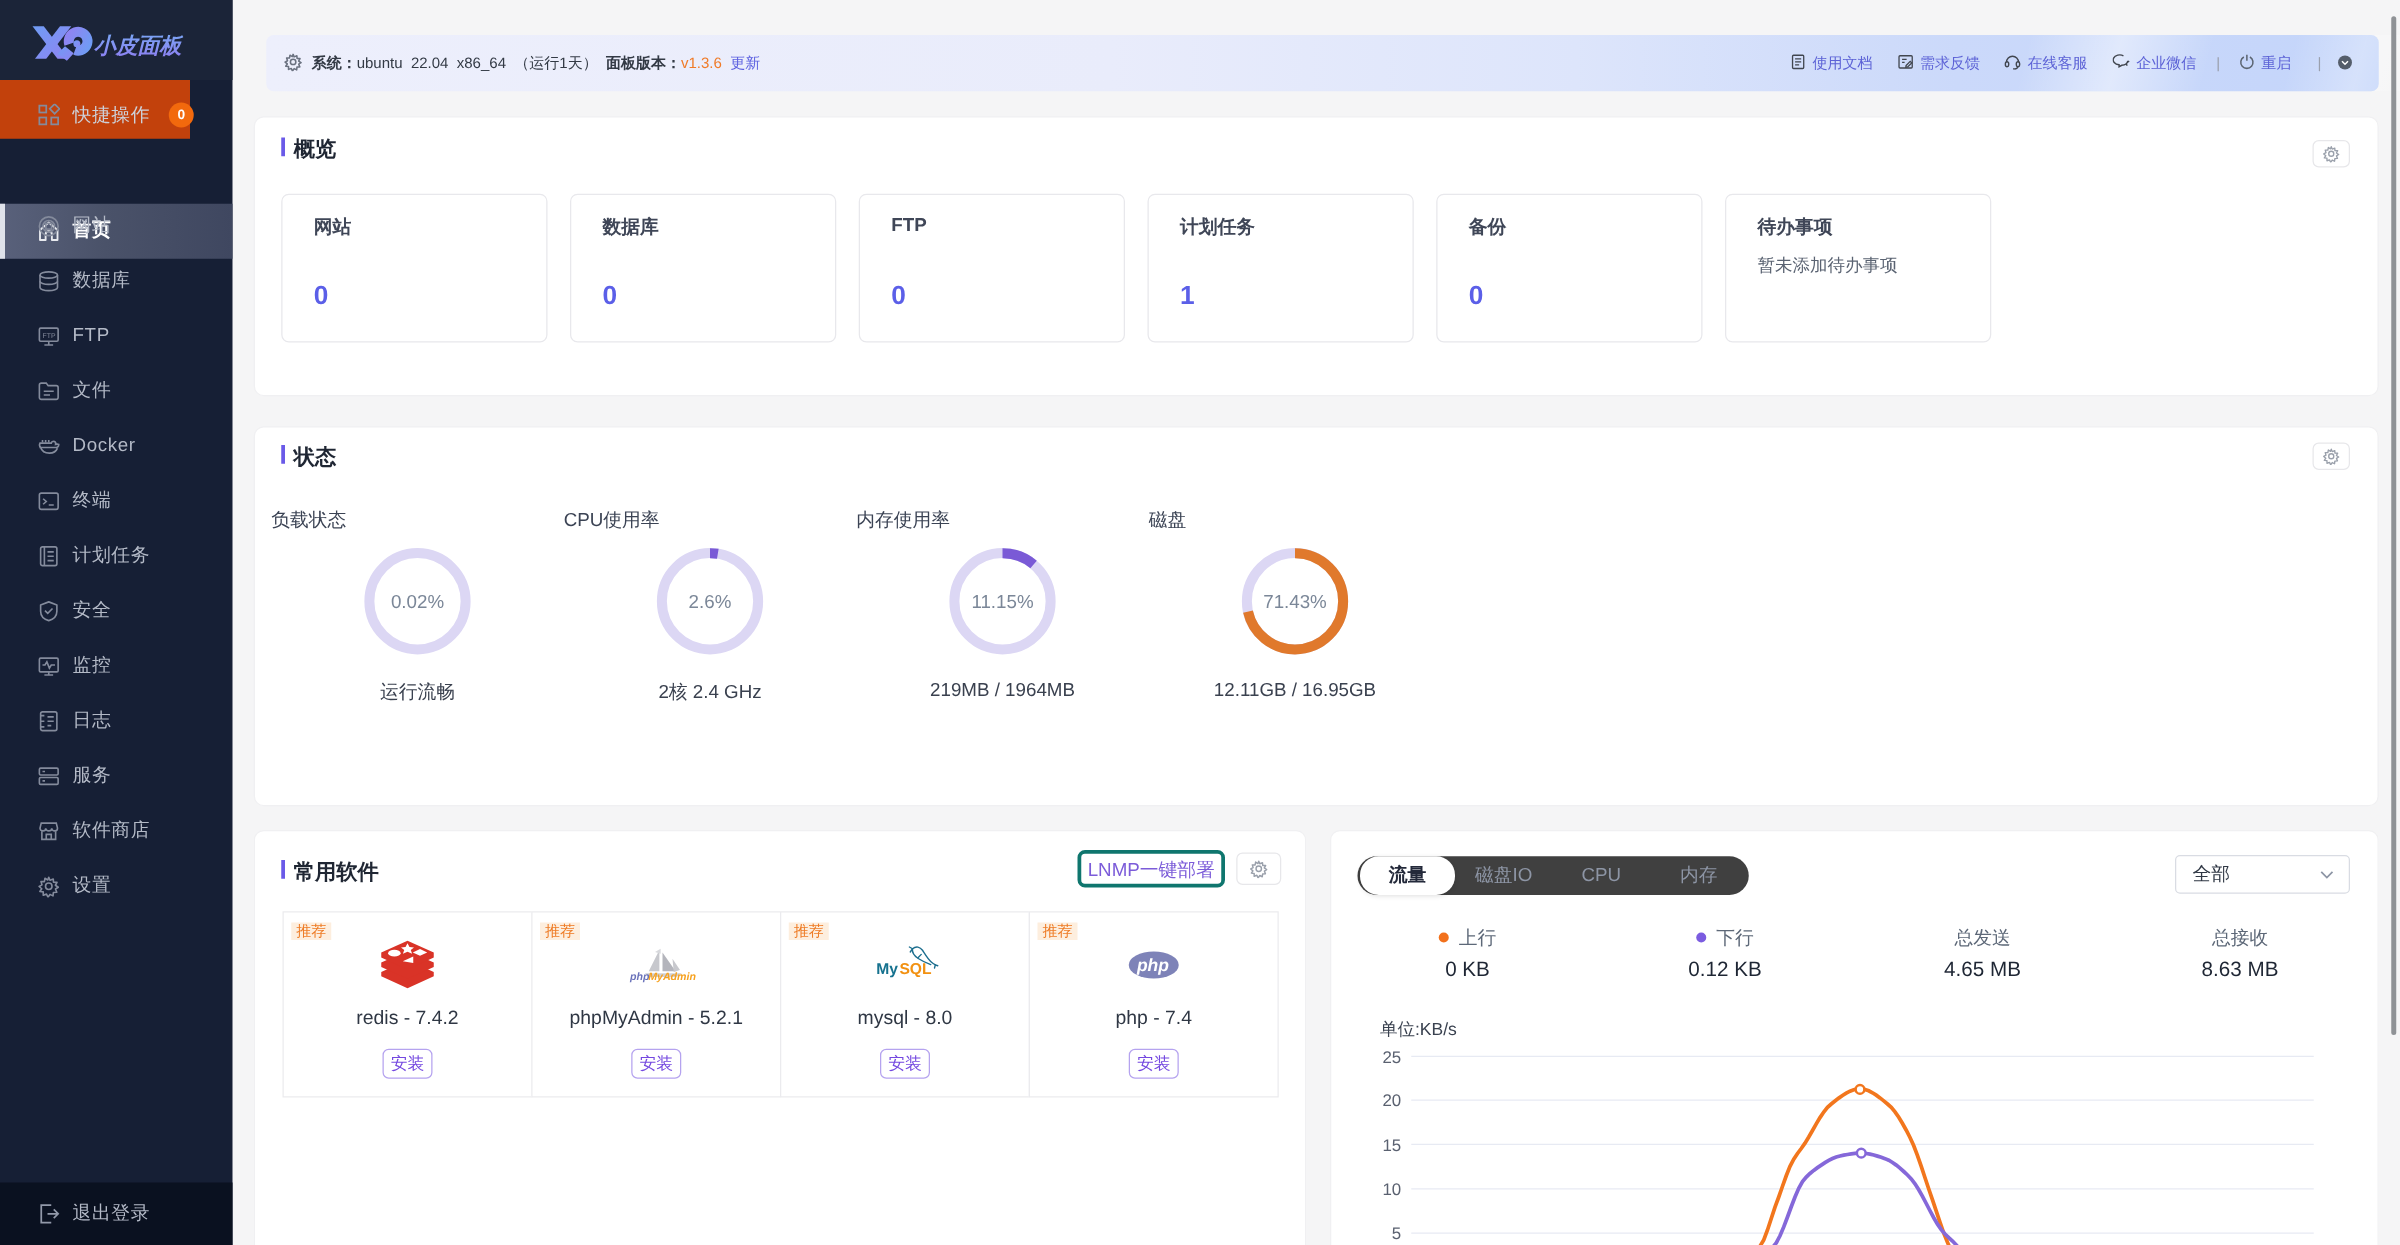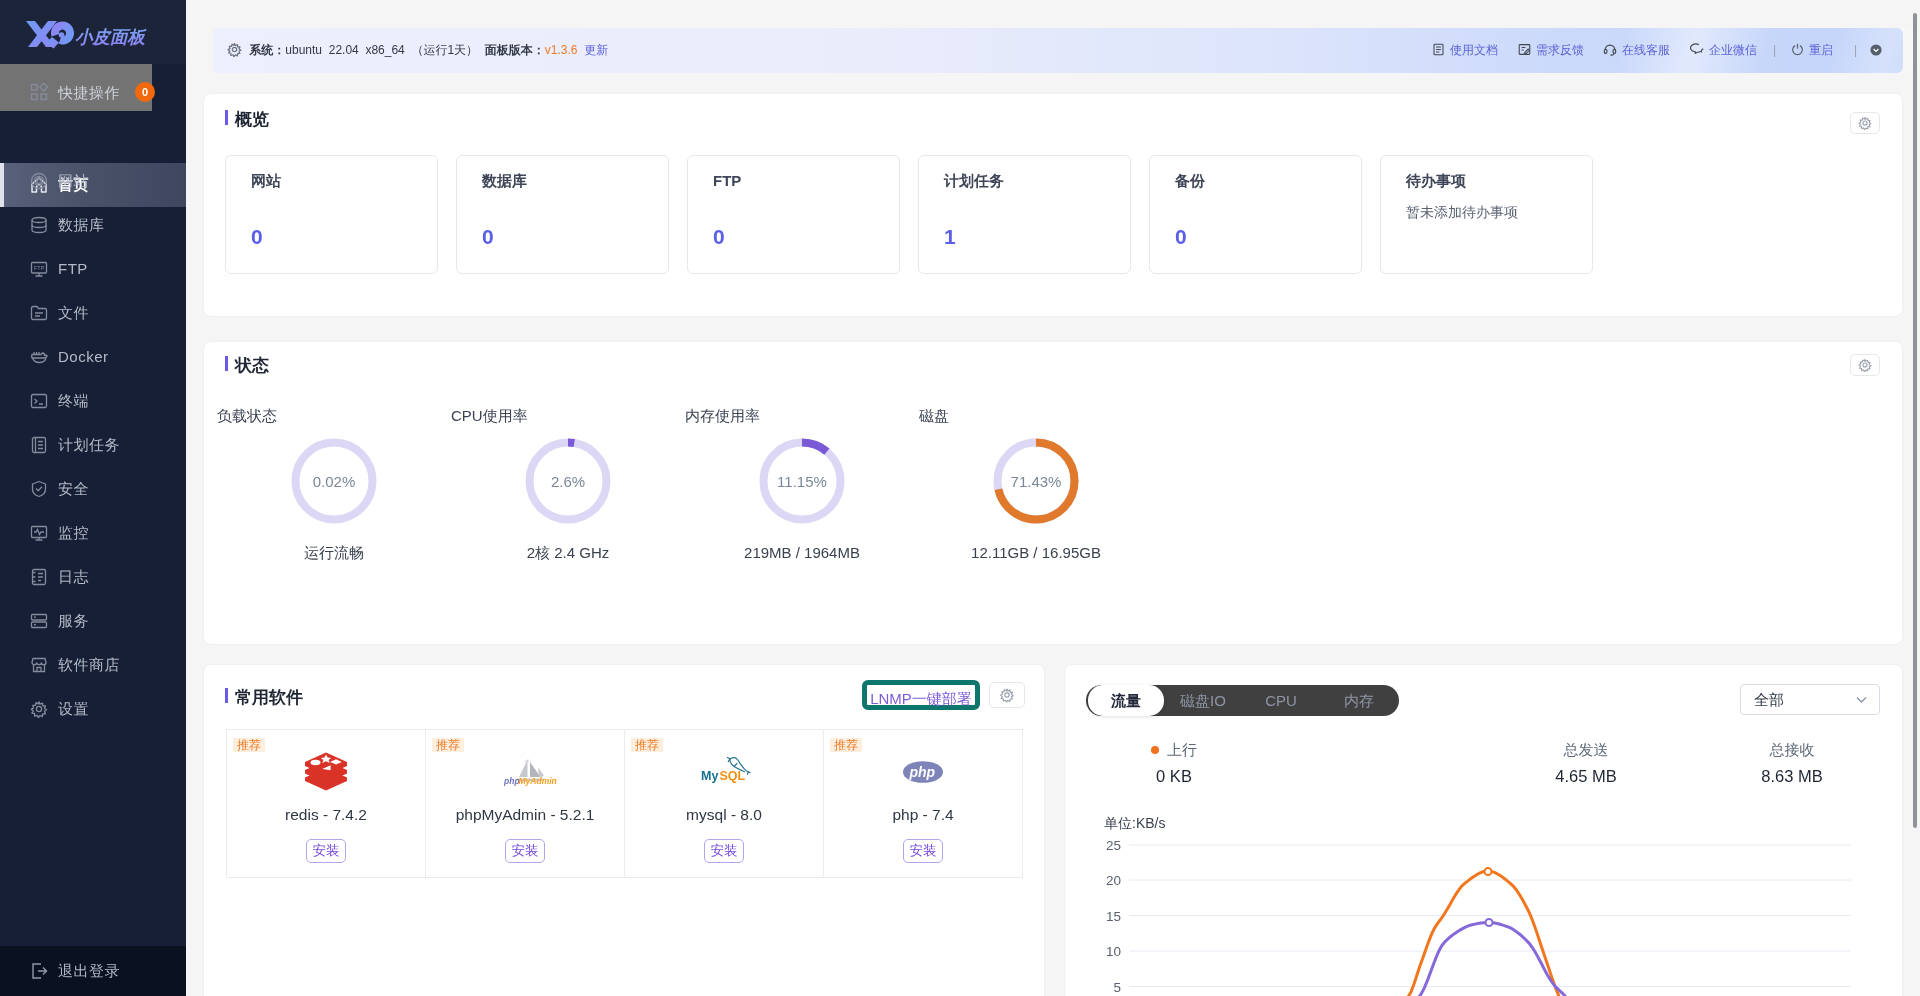--- a/index.html
+++ b/index.html
@@ -1,21 +1,21 @@
 <!DOCTYPE html>
 <html><head>
 <meta charset="utf-8">
 <style>
 * { margin:0; padding:0; box-sizing:border-box; }
 html,body { width:1920px; height:996px; overflow:hidden; background:#f5f5f6; font-family:"Liberation Sans",sans-serif; position:relative; }
 .abs { position:absolute; }
 
 #sidebar { position:absolute; left:0; top:0; width:186px; height:996px; background:#161f35; }
 #logo { position:absolute; left:0; top:0; width:186px; height:64px; background:#1b2438; }
-#quick { position:absolute; left:0; top:64px; width:152px; height:47px; background:#737373; }
+#quick { position:absolute; left:0; top:64px; width:152px; height:47px; background:#c2410c; }
 .mi { position:absolute; left:0; width:186px; height:44px; }
 .mi .ic { position:absolute; left:30px; top:13px; width:18px; height:18px; }
 .mi .tx { position:absolute; left:58px; top:0; line-height:44px; font-size:15px; color:#b4bac7; letter-spacing:0.5px; }
 .mi.active { background:linear-gradient(90deg,#59617b 0%, #4a5269 45%, #3f4760 100%); }
 .mi.active::before { content:""; position:absolute; left:0; top:0; width:4px; height:44px; background:#dfe2ea; }
 .mi.active .tx { color:#ffffff; font-weight:bold; }
 #badge { position:absolute; left:135px; top:82px; width:20px; height:20px; border-radius:50%; background:#f2690d; color:#fff; font-size:11px; font-weight:bold; text-align:center; line-height:20px; }
 #logout { position:absolute; left:0; top:946px; width:186px; height:50px; background:#0a1120; }
 #logout .tx { position:absolute; left:58px; top:0; line-height:50px; font-size:15px; color:#b4bac7; letter-spacing:0.5px; }
 #logout .ic { position:absolute; left:30px; top:16px; width:18px; height:18px; }
@@ -323,21 +323,21 @@
     <svg width="92" height="92" viewBox="0 0 92 92">
       <circle cx="46" cy="46" r="38.5" fill="none" stroke="#dcd7f4" stroke-width="8"></circle>
       <circle cx="46" cy="46" r="38.5" fill="none" stroke="#e0792c" stroke-width="8" stroke-dasharray="172.8 69.1" transform="rotate(-90 46 46)" stroke-linecap="butt"></circle>
     </svg>
     <div class="val">71.43%</div>
     <div class="lb">12.11GB / 16.95GB</div>
   </div>
 </div>
 <div class="card" id="card3" style="left:203px; top:664px; width:842px; height:332px; border-bottom:none; border-bottom-left-radius:0; border-bottom-right-radius:0;">
   <div class="ctitle" style="left:31px; top:21px;">常用软件</div>
-  <div class="abs" style="left:658px; top:15px; width:118px; height:30px; border:5px solid #0f766e; border-radius:6px; color:#7c5cd9; font-size:15px; text-align:center; line-height:28px;">LNMP一键部署</div>
+  <div class="abs" style="left:658px; top:15px; width:118px; height:30px; border:3px solid #0f766e; border-radius:6px; color:#7c5cd9; font-size:15px; text-align:center; line-height:28px;">LNMP一键部署</div>
   <div class="gearbtn" style="left:785px; top:17px; width:36px; height:26px;">
       <svg width="15" height="15" viewBox="0 0 18 18" fill="none" stroke="#9aa0ab" stroke-width="1.4">
         <circle cx="9" cy="9" r="2.6"></circle>
         <path d="M9 1.8 L10 4.2 L12.6 3.2 L12.8 5.8 L15.6 5.9 L14.3 8.2 L16.6 9.8 L14.4 11.2 L15.4 13.8 L12.7 14 L12.4 16.7 L10 15.5 L8.4 17.8 L7.2 15.3 L4.6 16.2 L4.6 13.5 L1.9 13.2 L3.4 11 L1.3 9.2 L3.6 7.9 L2.8 5.3 L5.5 5.3 L6 2.6 L8.2 4 Z" stroke-linejoin="round"></path>
       </svg>
     </div>
   <div id="swgrid" class="abs" style="left:22px; top:64px; width:800px; height:119px;">
     <div class="swcell" style="left:0; width:200px;">
       <div class="tag">推荐</div>
       <div class="logo"><svg width="46" height="40" viewBox="0 0 46 40">
@@ -401,20 +401,24 @@
     <div class="tab" style="left:78px;">磁盘IO</div>
     <div class="tab" style="left:156px;">CPU</div>
     <div class="tab" style="left:234px;">内存</div>
   </div>
   <div id="dropdown">全部<svg width="11" height="8" viewBox="0 0 11 8">
         <path d="M1 1.5 L5.5 6 L10 1.5" fill="none" stroke="#8d95a5" stroke-width="1.4"></path>
       </svg></div>
   <div class="statcol" style="left:4px;">
       <div class="l"><span class="dot" style="background:#f2711c;"></span>上行</div>
       <div class="v">0 KB</div>
+    </div>
+  <div class="statcol" style="left:210px;">
+      <div class="l"><span class="dot" style="background:#7b5ce0;"></span>下行</div>
+      <div class="v">0.12 KB</div>
     </div>
   <div class="statcol" style="left:416px;">
       <div class="l">总发送</div>
       <div class="v">4.65 MB</div>
     </div>
   <div class="statcol" style="left:622px;">
       <div class="l">总接收</div>
       <div class="v">8.63 MB</div>
     </div>
   <div class="abs" style="left:39px; top:150px; font-size:14px; color:#39414f;">单位:KB/s</div>

